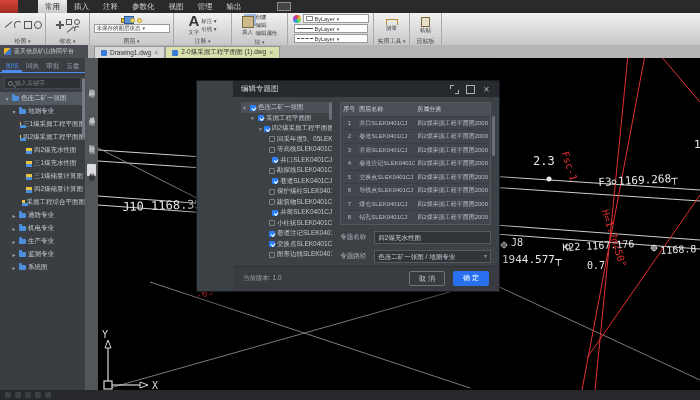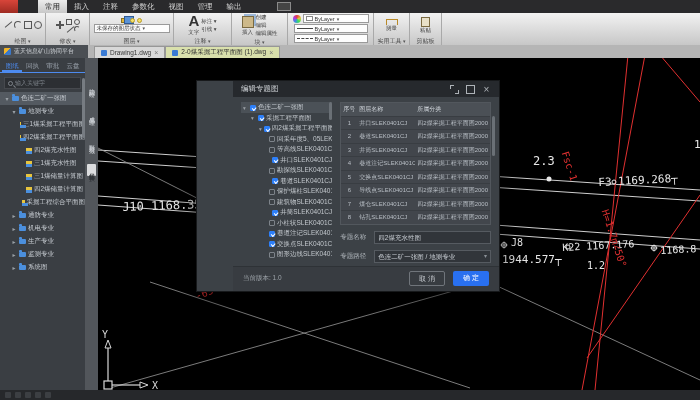--- a/index.html
+++ b/index.html
@@ -401,21 +401,21 @@
     <div id="cad-labels">
         <div class="clabel" style="left: 140px; top: 74px; font-size: 13px; color: rgb(232, 232, 232);">2.0</div>
         <div class="clabel" style="left: 435px; top: 96px; font-size: 12px; color: rgb(232, 232, 232);">2.3</div>
         <div class="clabel" style="left: 500px; top: 118px; font-size: 11px; color: rgb(232, 232, 232); transform: rotate(-3deg);">F3 1169.268┬</div>
         <div class="clabel" style="left: 596px; top: 80px; font-size: 11px; color: rgb(232, 232, 232);">1</div>
         <div class="clabel" style="left: 24px; top: 142px; font-size: 12px; color: rgb(232, 232, 232); transform: rotate(-2deg);">J10 1168.35</div>
         <div class="clabel" style="left: 413px; top: 179px; font-size: 10px; color: rgb(232, 232, 232);">J8</div>
         <div class="clabel" style="left: 464px; top: 184px; font-size: 10px; color: rgb(232, 232, 232); transform: rotate(-3deg);">K22 1167.176</div>
         <div class="clabel" style="left: 562px; top: 187px; font-size: 10px; color: rgb(232, 232, 232); transform: rotate(-3deg);">1168.8</div>
         <div class="clabel" style="left: 404px; top: 195px; font-size: 11px; color: rgb(232, 232, 232);">1944.577┬</div>
-        <div class="clabel" style="left: 489px; top: 202px; font-size: 10px; color: rgb(232, 232, 232);">1.2</div>
+        <div class="clabel" style="left: 489px; top: 202px; font-size: 10px; color: rgb(232, 232, 232);">0.7</div>
         <div class="clabel" style="left: 472px; top: 92px; font-size: 10px; color: rgb(224, 48, 48); transform: rotate(72deg);">Fsc-1</div>
         <div class="clabel" style="left: 512px; top: 150px; font-size: 10px; color: rgb(224, 48, 48); transform: rotate(72deg);">H=1.7m∠50°</div>
         <div class="clabel" style="left: 96px; top: 233px; font-size: 10px; color: rgb(224, 48, 48); transform: rotate(-20deg);">-65°</div>
       </div>
     <svg width="60" height="60" style="left:2px; top:272px;">
       <line x1="8" y1="55" x2="8" y2="18" stroke="#d8d8d8" stroke-width="1.2"></line>
       <polygon points="8,10 5,18 11,18" fill="none" stroke="#d8d8d8" stroke-width="1"></polygon>
       <line x1="8" y1="55" x2="40" y2="55" stroke="#d8d8d8" stroke-width="1.2"></line>
       <polygon points="48,55 40,52 40,58" fill="none" stroke="#d8d8d8" stroke-width="1"></polygon>
       <rect x="4" y="51" width="8" height="8" fill="#000" stroke="#d8d8d8" stroke-width="1.2"></rect>

